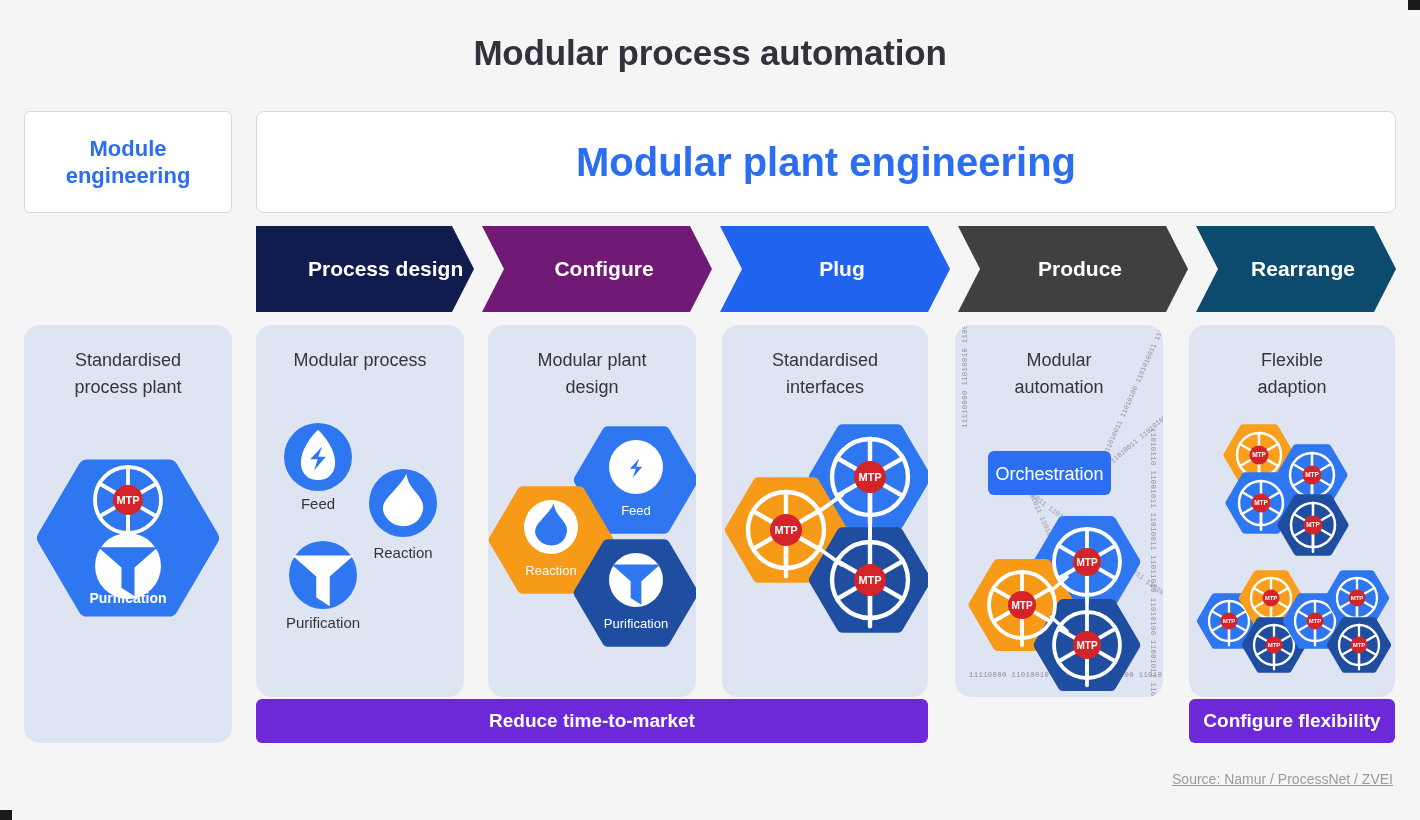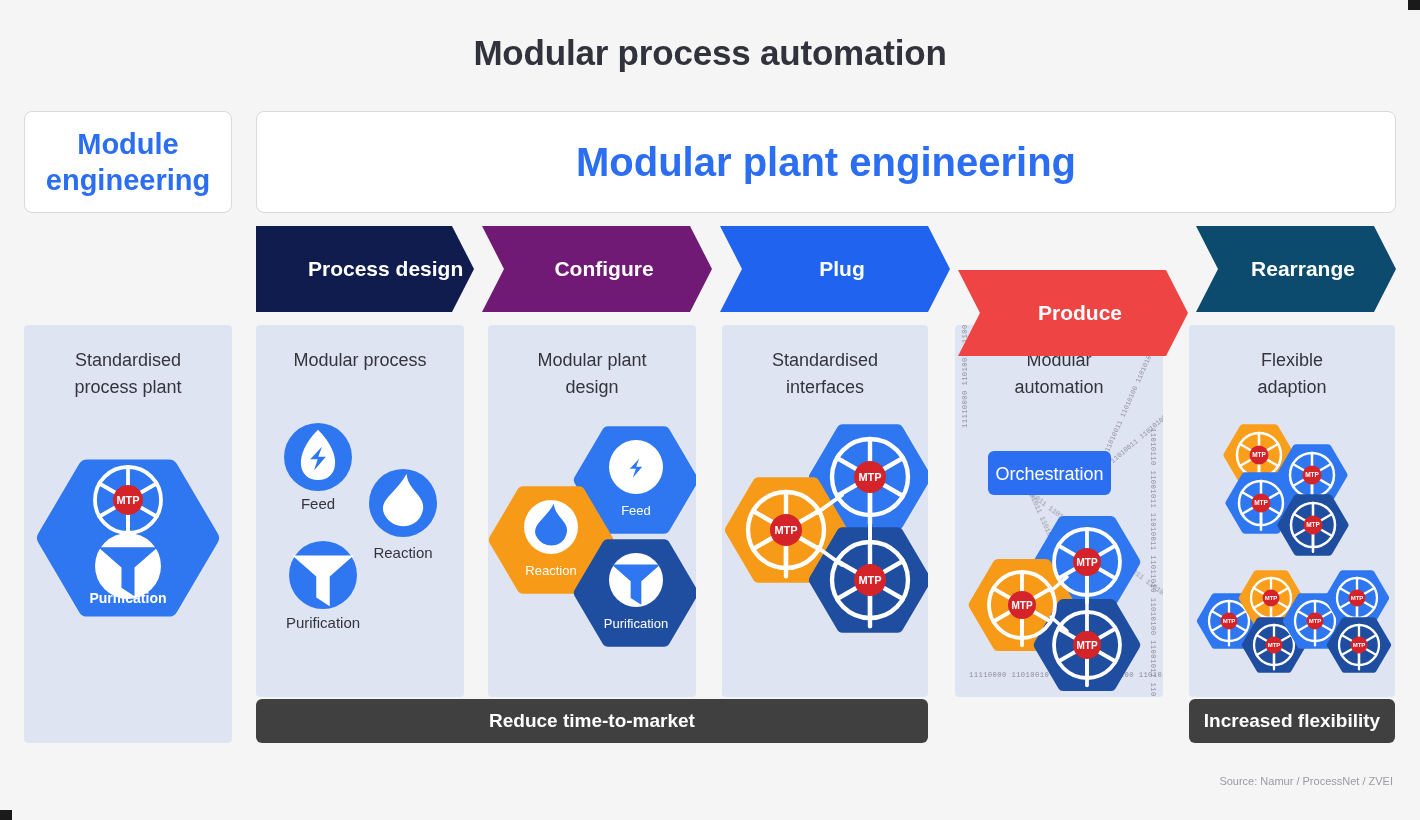--- a/index.html
+++ b/index.html
@@ -42,21 +42,22 @@
     display: flex;
     align-items: center;
     justify-content: center;
     color: #2b6ef2;
     font-weight: bold;
     text-align: center;
     line-height: 1.25;
   }
   #hdr-module {
     left: 24px; top: 111px; width: 208px; height: 102px;
-    font-size: 29px;
+    font-size: 22px;
+    border-radius: 6px;
   }
   #hdr-plant {
     left: 256px; top: 111px; width: 1140px; height: 102px;
     font-size: 40px;
   }
 
   
   #chevron-band {
     position: absolute;
     left: 256px; top: 226px;
@@ -78,57 +79,58 @@
     text-align: center;
     padding-left: 14px;
   }
   .chev.first span.chev-label { text-align: left; padding-left: 12px; margin-left: 40px; }
 
   
   .card {
     position: absolute;
     top: 325px;
     background: #dfe4f2;
-    border-radius: 4px;
+    border-radius: 16px;
     overflow: hidden;
   }
   .card-title {
     position: absolute;
     top: 22px; left: 0; width: 100%;
     text-align: center;
     font-size: 18px;
     color: #34343d;
     line-height: 1.5;
     padding: 0 8px;
   }
   .card-canvas {
     position: absolute;
     top: 0; left: 0; width: 100%; height: 100%;
   }
 
   
   .outcome {
     position: absolute;
     height: 44px;
-    background: #404040;
+    background: #6d28d9;
     border-radius: 6px;
     display: flex;
     align-items: center;
     justify-content: center;
     color: #ffffff;
     font-size: 19px;
     font-weight: bold;
   }
 
   
   #source {
     position: absolute;
     right: 27px; bottom: 33px;
-    font-size: 11px;
+    font-size: 14px;
     color: #9a9aa3;
+    text-decoration: underline;
   }
 
   svg { display: block; overflow: visible; }
 </style>
 </head>
 <body>
 
 <div id="stage">
 
   <div class="corner-mark" id="cm-tr"></div>
@@ -147,21 +149,21 @@
   <div id="chevron-band">
       <div class="chev first" style="left: 0px; width: 218px; background: rgb(16, 28, 78); z-index: 10; clip-path: polygon(0px 0px, 196px 0px, 218px 43px, 196px 86px, 0px 86px);">
         <span class="chev-label">Process design</span>
       </div>
       <div class="chev" style="left: 226px; width: 230px; background: #701a75; z-index: 9; clip-path: polygon(0px 0px, 208px 0px, 230px 43px, 208px 86px, 0px 86px, 22px 43px);">
         <span class="chev-label">Configure</span>
       </div>
       <div class="chev" style="left: 464px; width: 230px; background: rgb(31, 99, 239); z-index: 8; clip-path: polygon(0px 0px, 208px 0px, 230px 43px, 208px 86px, 0px 86px, 22px 43px);">
         <span class="chev-label">Plug</span>
       </div>
-      <div class="chev" style="left: 702px; width: 230px; background: #ef4444; z-index: 7; clip-path: polygon(0px 0px, 208px 0px, 230px 43px, 208px 86px, 0px 86px, 22px 43px); margin-top: 44px;">
+      <div class="chev" style="left: 702px; width: 230px; background: #404040; z-index: 7; clip-path: polygon(0px 0px, 208px 0px, 230px 43px, 208px 86px, 0px 86px, 22px 43px);">
         <span class="chev-label">Produce</span>
       </div>
       <div class="chev" style="left: 940px; width: 200px; background: #0c4a6e; z-index: 6; clip-path: polygon(0px 0px, 178px 0px, 200px 43px, 178px 86px, 0px 86px, 22px 43px);">
         <span class="chev-label">Rearrange</span>
       </div>
     </div>
 
   <div class="card" id="card-0" style="left: 24px; width: 208px; top: 325px; height: 418px;">
     <div class="card-title">
       <div>Standardised</div>
@@ -511,16 +513,16 @@
             <line x1="170" y1="320" x2="187.32050807568876" y2="310" stroke="#ffffff" stroke-width="2.3000000000000003" stroke-linecap="round"></line>
             <line x1="170" y1="320" x2="170" y2="344.4" stroke="#ffffff" stroke-width="2.3000000000000003" stroke-linecap="round"></line>
           </g>
           <circle cx="170" cy="320" r="8.5" fill="#d4242a"></circle>
           <text x="170" y="322.1" text-anchor="middle" font-size="6" font-family="&quot;Liberation Sans&quot;, sans-serif" font-weight="bold" fill="#ffffff">MTP</text>
         </svg>
       </div>
   </div>
 
   <div class="outcome" id="outcome-0" style="left: 256px; width: 672px; top: 699px;">Reduce time-to-market</div>
-  <div class="outcome" id="outcome-2" style="left: 1189px; width: 206px; top: 699px;">Increased flexibility</div>
+  <div class="outcome" id="outcome-2" style="left: 1189px; width: 206px; top: 699px;">Configure flexibility</div>
 
   <div id="source">Source: Namur / ProcessNet / ZVEI</div>
 </div>
 
 </body></html>

